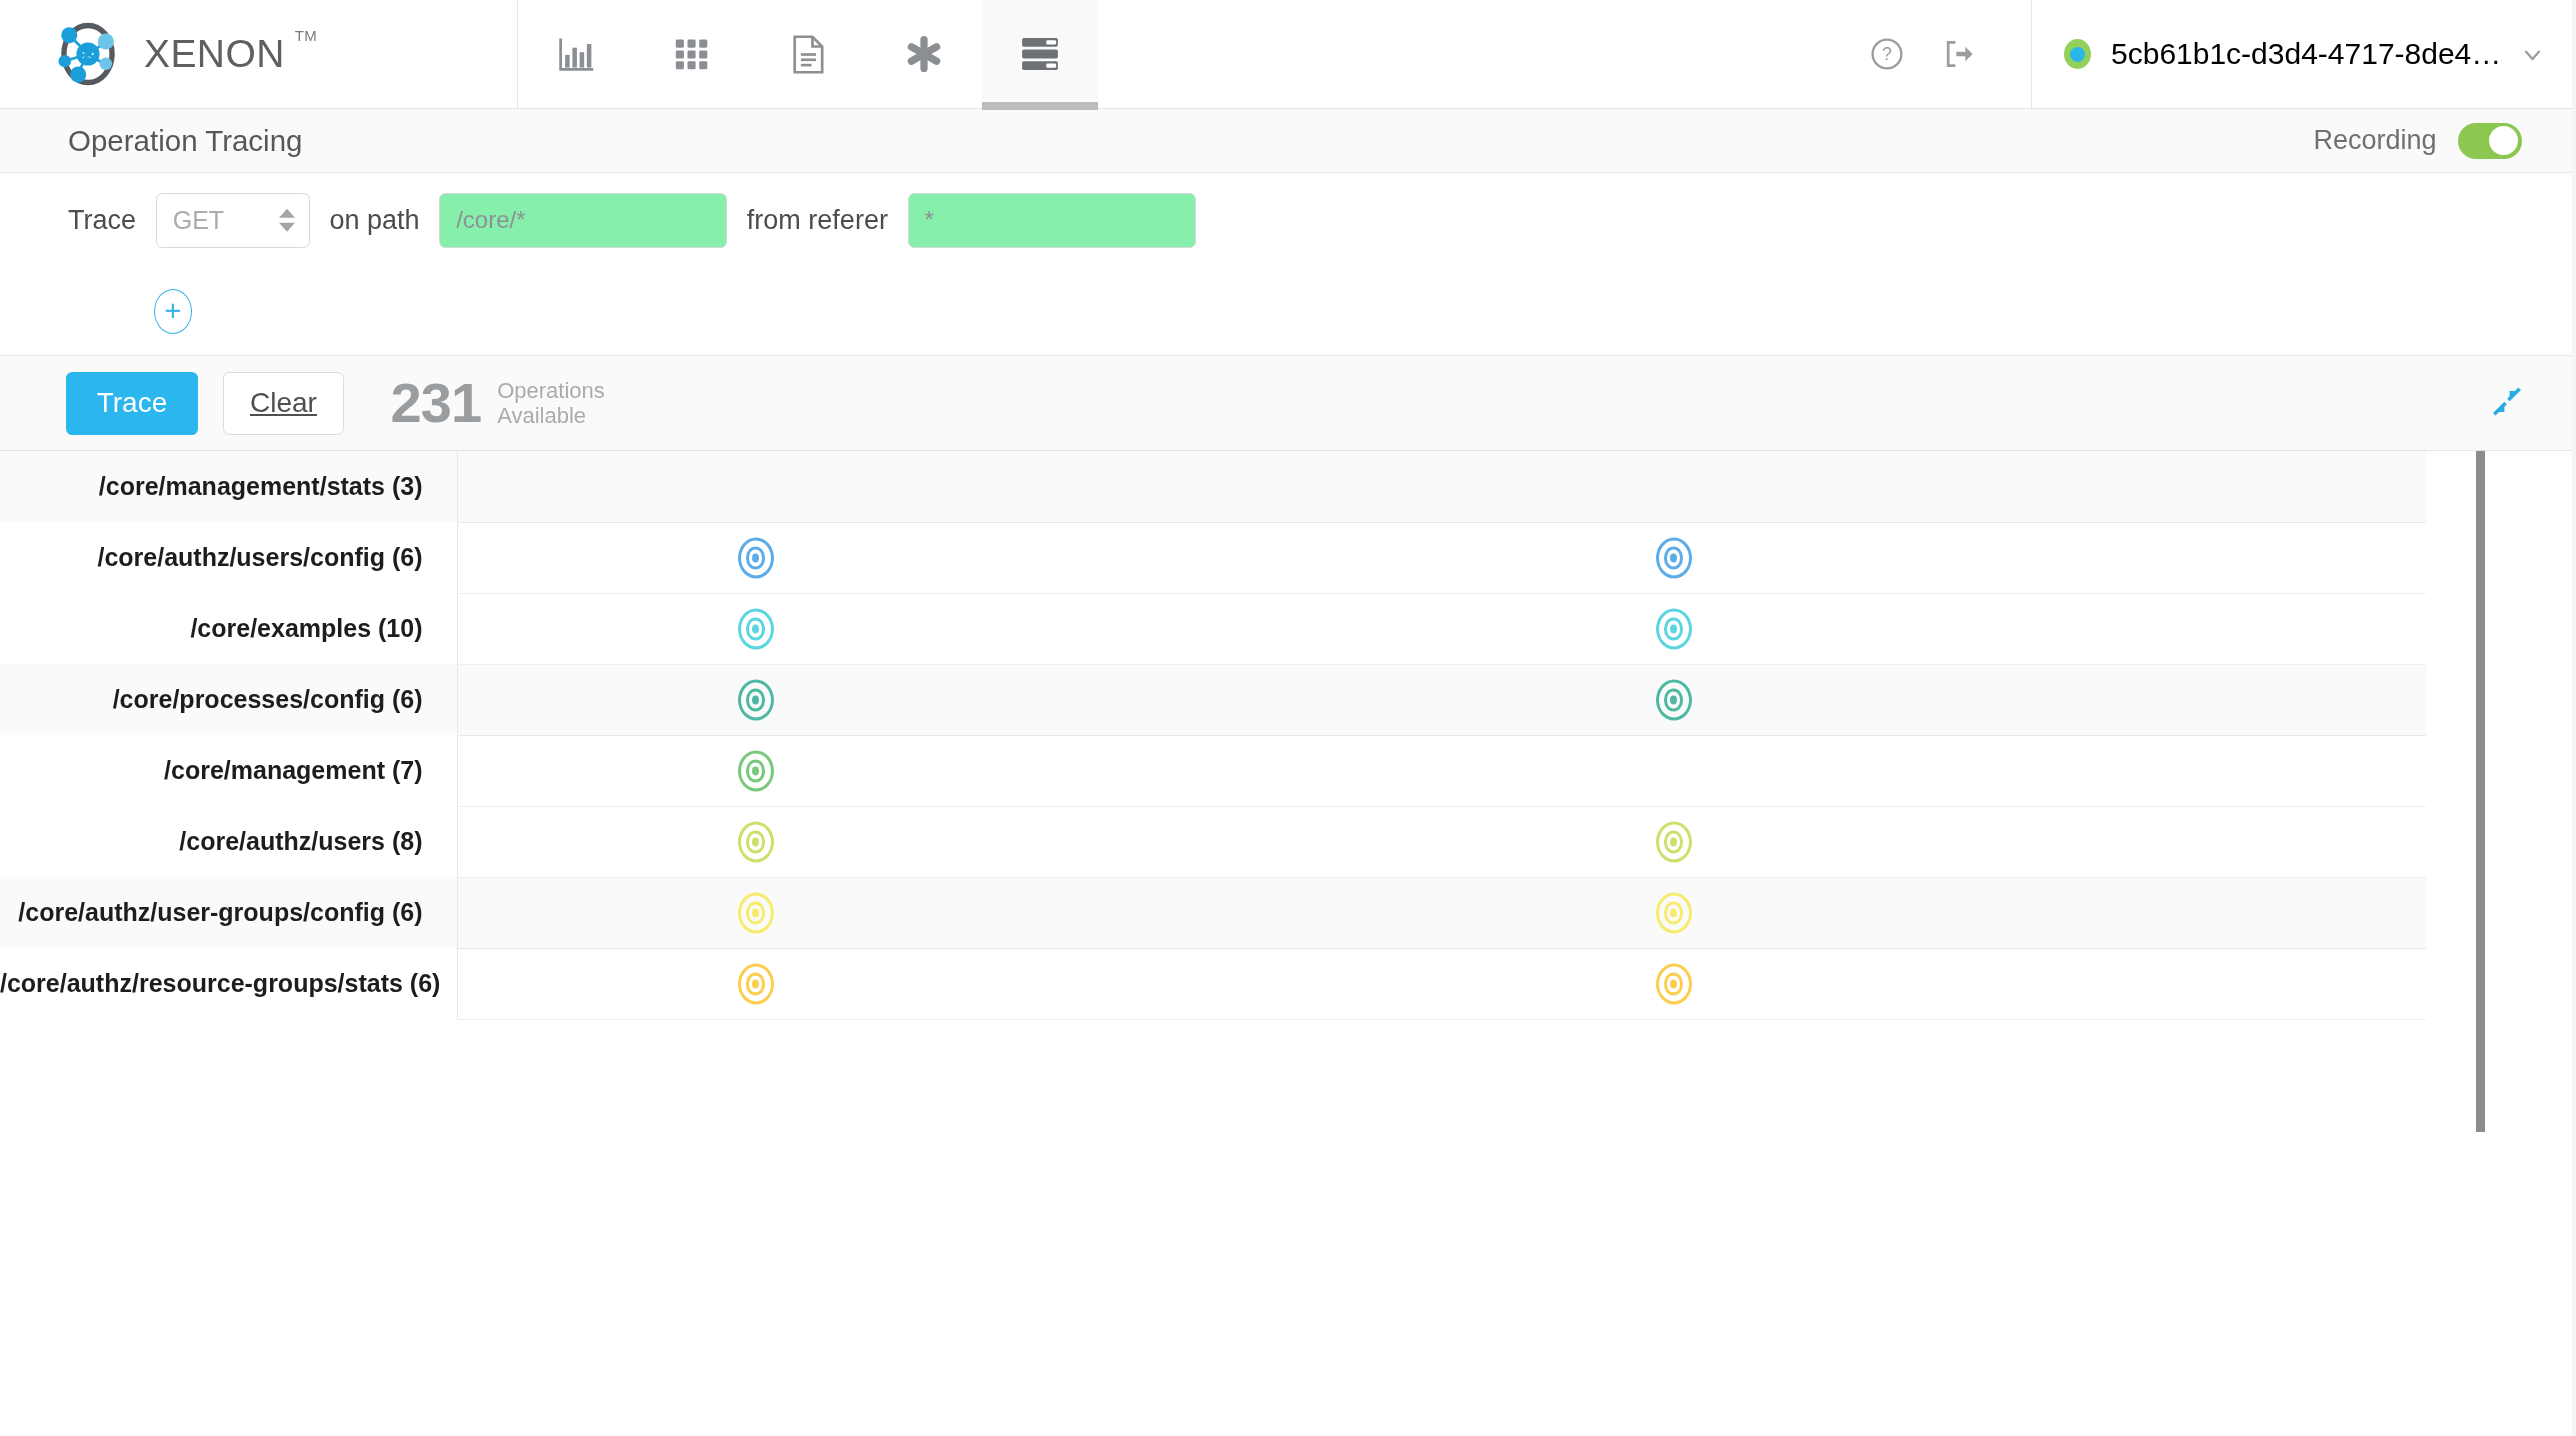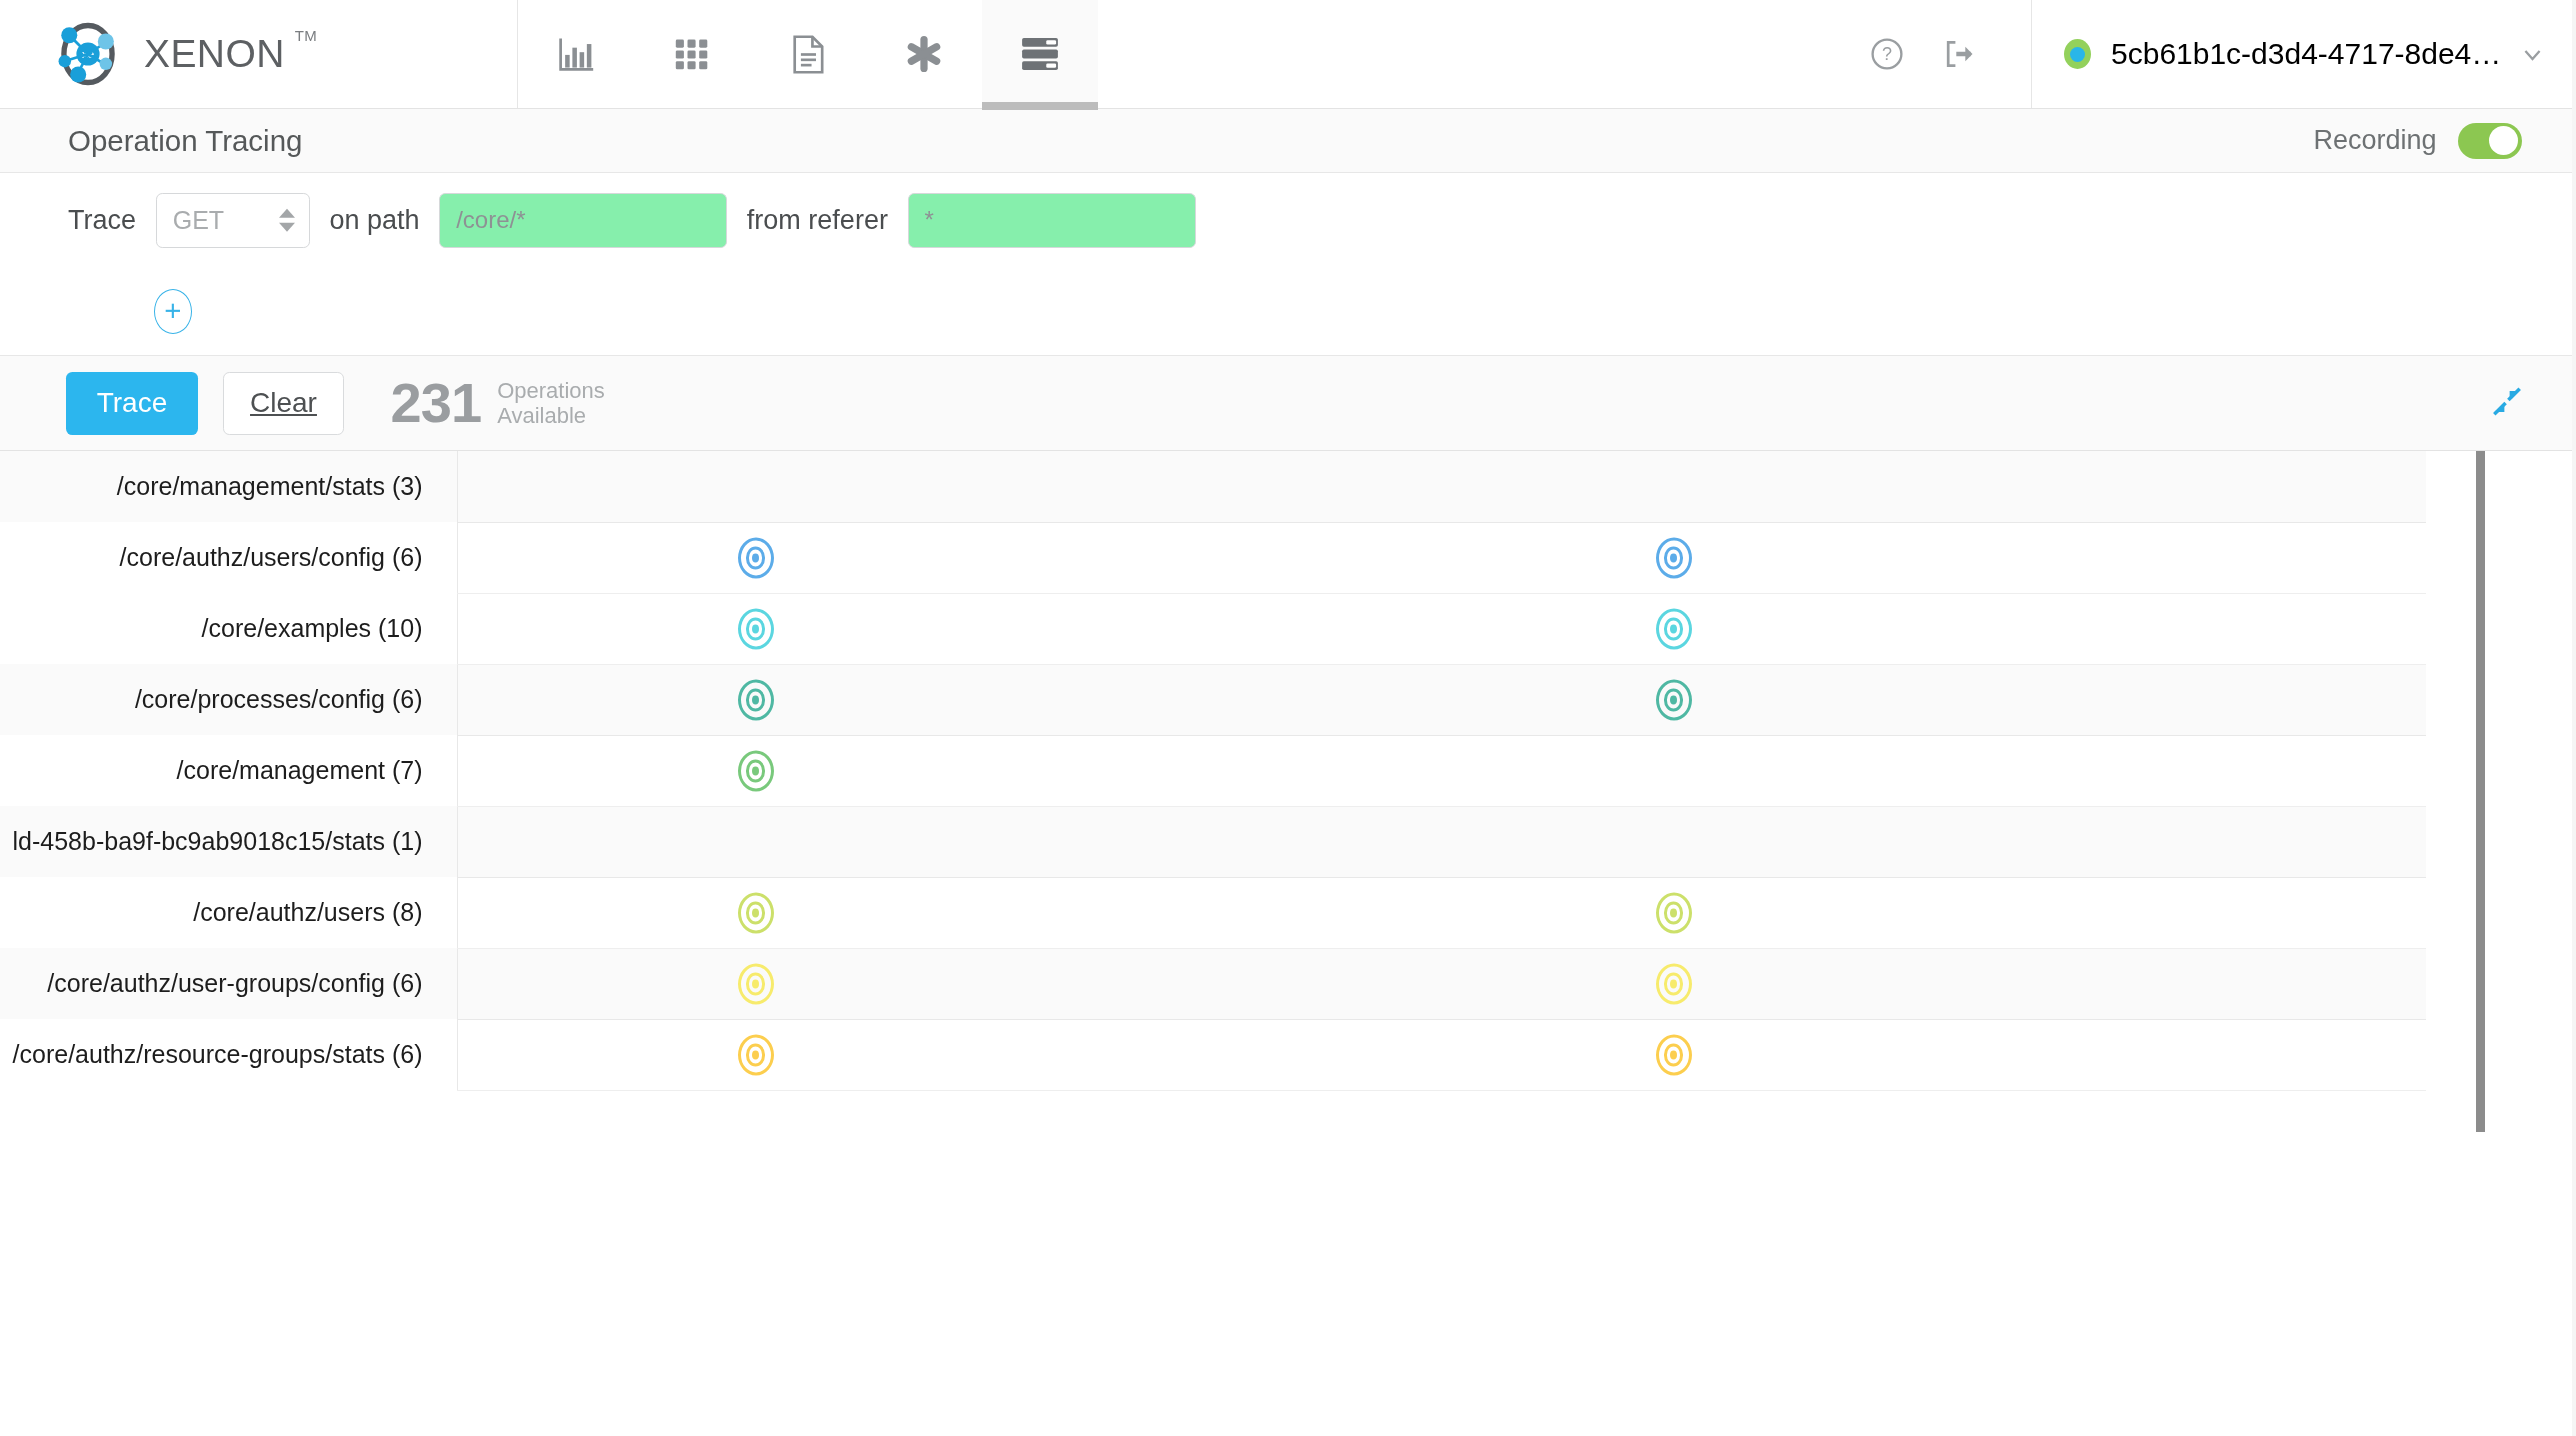--- a/index.html
+++ b/index.html
@@ -138,21 +138,21 @@
   }
   .btn.primary { background: #2cb6ee; color: #fff; border: none; width: 132px; }
   .btn.ghost { background: #fff; color: #4d5052; border: 1.8px solid #d9dbdd; width: 121px; text-decoration: underline; }
   .counter { display: flex; align-items: center; gap: 16px; margin-left: 21.4px; }
   .counter .num { font-size: 56px; font-weight: 700; color: #9a9da0; line-height: 1; letter-spacing: -0.9px; }
   .counter .cap { font-size: 22px; color: #a9acae; line-height: 1.15; }
   .collapse-icon { position: absolute; right: 54px; top: 50%; transform: translateY(-50%); cursor: pointer; }
 
   
   .tablearea { position: relative; height: 681px; width: 100%; background: #fff; overflow: hidden; }
-  .tbl { width: 2426px; border-collapse: collapse; table-layout: fixed; }
+  .tbl { width: 2426px; border-collapse: collapse; table-layout: fixed; font-weight: bold; }
   .trow { height: 71px; }
   .trow.odd { background: #fafafa; }
   .trow.even { background: #ffffff; }
   .lbl-cell {
     width: 457px; text-align: right; padding-right: 34px;
     font-size: 25px; color: #1d1d1d; white-space: nowrap; overflow: hidden;
     border-bottom: none;
   }
   .plot-cell { position: relative; border-bottom: 1.8px solid #e8e8e8; border-left: 1.8px solid #e8e8e8; }
   .trow.even .plot-cell { border-bottom: 1.8px solid #eeeeee; }
@@ -439,26 +439,20 @@
                 <span class="ring-outer">
                   <span class="ring-inner">
                     <span class="ring-core"></span>
                   </span>
                 </span>
               </span>
               <span class="marker" style="left: 461px; color: rgb(121, 201, 124);"><span class="dot" style="background: rgb(121, 201, 124);"></span></span>
               <span class="marker" style="left: 1274px; color: rgb(121, 201, 124);"><span class="dot" style="background: rgb(121, 201, 124);"></span></span>
             </td>
           </tr>
-          <tr class="trow odd">
-            <td class="lbl-cell">ld-458b-ba9f-bc9ab9018c15/stats (1)</td>
-            <td class="plot-cell">
-              <span class="marker" style="left: 1241px; color: rgb(140, 207, 110);"><span class="dot" style="background: rgb(140, 207, 110);"></span></span>
-            </td>
-          </tr>
           <tr class="trow even">
             <td class="lbl-cell">/core/authz/users (8)</td>
             <td class="plot-cell">
               <span class="marker" style="left: 298px; color: rgb(204, 224, 106);">
                 <span class="ring-outer">
                   <span class="ring-inner">
                     <span class="ring-core"></span>
                   </span>
                 </span>
               </span>

